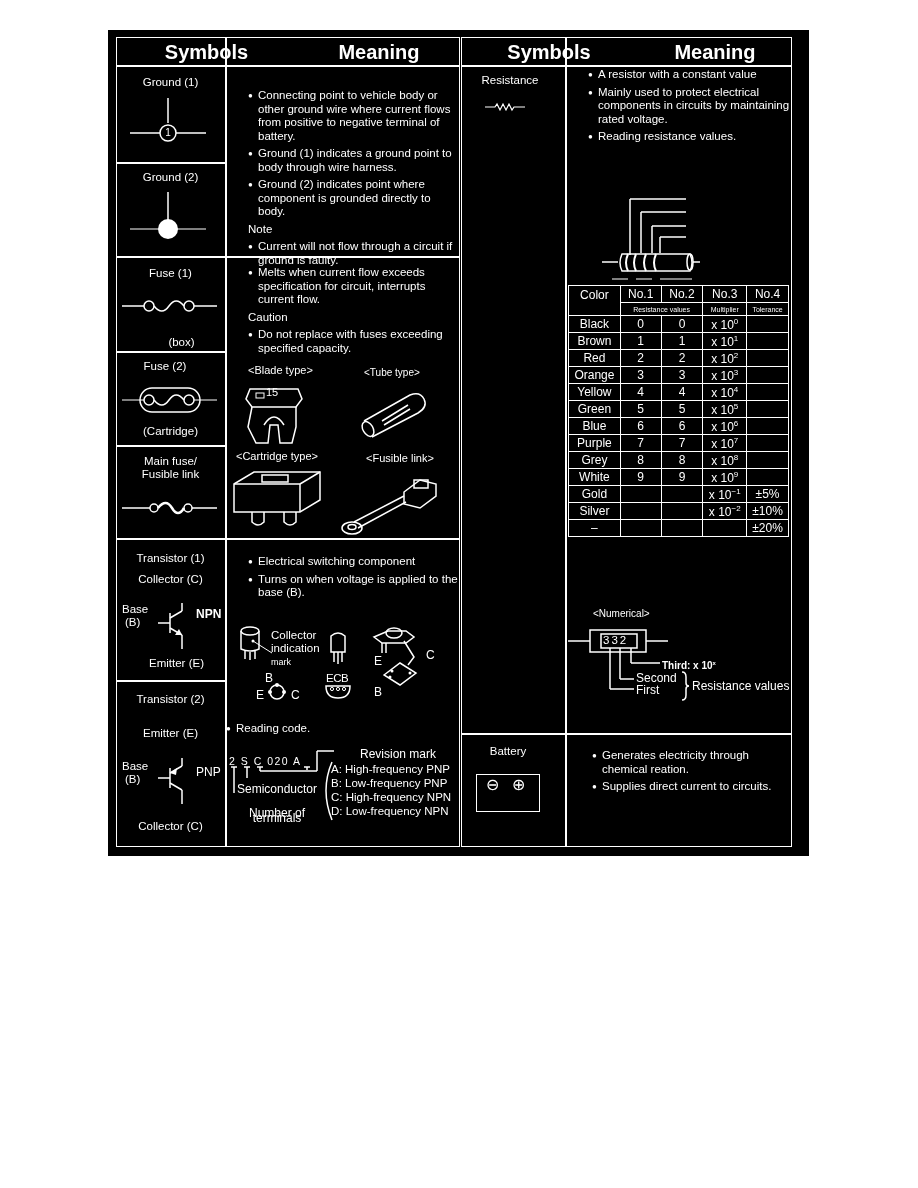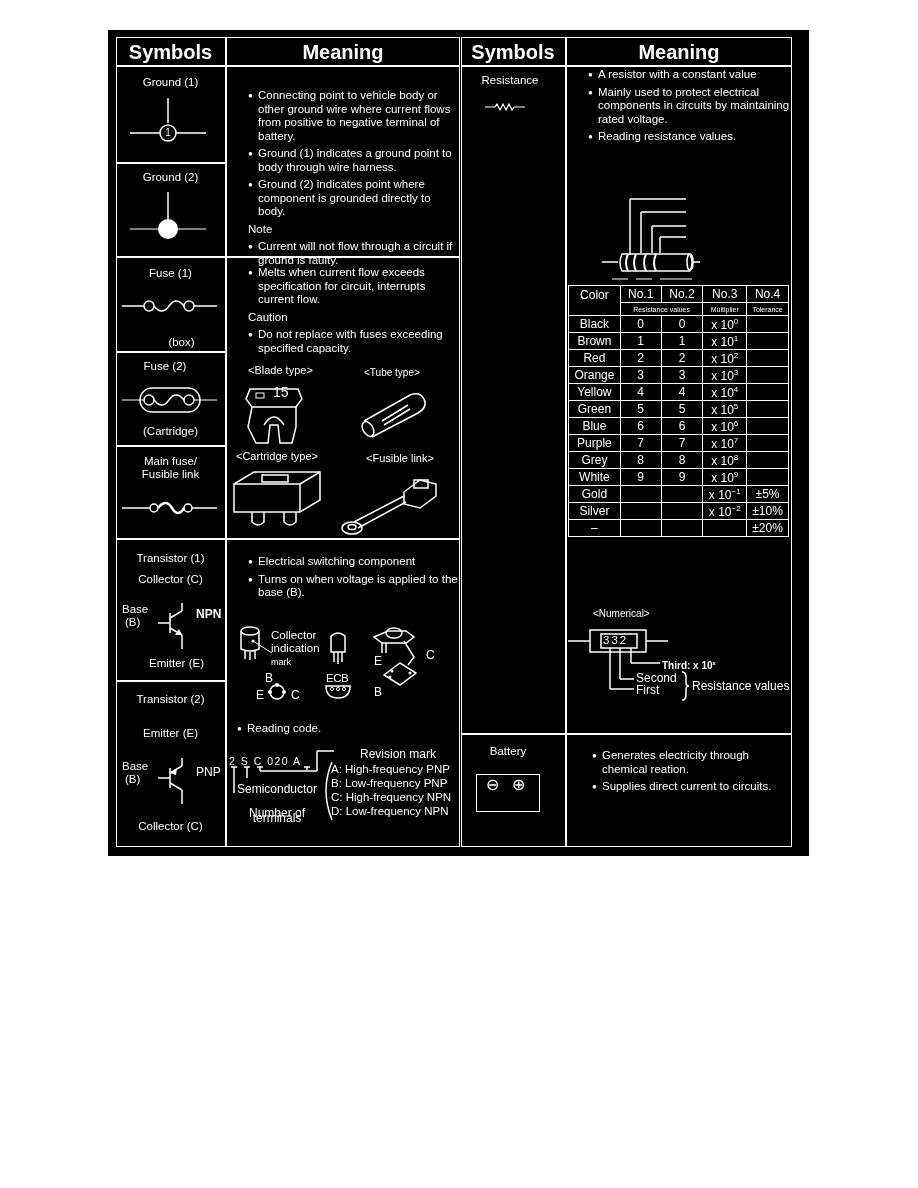--- a/index.html
+++ b/index.html
@@ -1,21 +1,21 @@
 <!DOCTYPE html>
 <html><head>
 <meta charset="utf-8">
 <style>
   html, body { margin:0; padding:0; background:#ffffff; }
   body { width:918px; height:1188px; position:relative; overflow:hidden; font-family:"Liberation Sans", sans-serif; color:#fff; }
   .sheet { position:absolute; left:108px; top:30px; width:701px; height:826px; background:#000; }
   .frame { position:absolute; border:1.5px solid #fff; box-sizing:border-box; }
   .hline { position:absolute; height:1.5px; background:#fff; }
   .vline { position:absolute; width:1.5px; background:#fff; }
-  .hdr { position:absolute; font-weight:bold; font-size:20px; text-align:center; line-height:28px; }
+  .hdr { position:absolute; font-weight:bold; font-size:20px; text-align:center; line-height:28px;padding-left:36px; }
   .lbl { position:absolute; font-size:11.5px; text-align:center; line-height:14px; }
   .txt { position:absolute; font-size:11.5px; line-height:13.5px; }
   .txt p { margin:0 0 4px 0; }
   .bul { padding-left:10px; text-indent:-10px; }
   .bul::before { content:"\25CF"; font-size:8px; display:inline-block; width:10px; text-indent:0; vertical-align:1px; }
   .small { position:absolute; font-size:11px; line-height:13px; }
   svg { position:absolute; overflow:visible; }
   table.rt { position:absolute; border-collapse:collapse; font-size:12px; }
   table.rt td { border:1.5px solid #fff; text-align:center; height:16px; padding:0; color:#fff; }
   table.rt td.sub { font-size:7px; height:12px; }
@@ -92,21 +92,21 @@
     <p class="bul">Do not replace with fuses exceeding specified capacity.</p>
   </div>
   <div class="small" style="left:140px;top:334px;">&lt;Blade type&gt;</div>
   <div class="small" style="left:256px;top:336px;font-size:10px;">&lt;Tube type&gt;</div>
   <svg style="left:134px;top:355px;" width="68" height="60">
     <path d="M8 4 L56 4 L60 14 L54 22 L10 22 L4 14 Z" fill="none" stroke="#fff" stroke-width="1.5"></path>
     <rect x="14" y="8" width="8" height="5" fill="none" stroke="#fff" stroke-width="1"></rect>
     <path d="M10 22 L6 42 L14 58 L26 58 L28 40 L36 40 L38 58 L50 58 L54 42 L54 22" fill="none" stroke="#fff" stroke-width="1.5"></path>
     <path d="M22 40 Q32 24 42 40" fill="none" stroke="#fff" stroke-width="1.5"></path>
   </svg>
-  <div class="small" style="left:165px;top:356px;font-size:14px;">15</div>
+  <div class="small" style="left:158px;top:356px;font-size:11px;">15</div>
   <svg style="left:250px;top:357px;" width="80" height="50">
     <path d="M6 34 L52 8 Q62 4 66 12 Q70 20 60 26 L14 50" fill="none" stroke="#fff" stroke-width="1.5"></path>
     <ellipse cx="10" cy="42" rx="5" ry="8" transform="rotate(-30 10 42)" fill="none" stroke="#fff" stroke-width="1.5"></ellipse>
     <line x1="24" y1="34" x2="50" y2="18" stroke="#fff" stroke-width="1.5"></line>
     <line x1="26" y1="38" x2="52" y2="22" stroke="#fff" stroke-width="1.5"></line>
   </svg>
   <div class="small" style="left:128px;top:420px;">&lt;Cartridge type&gt;</div>
   <div class="small" style="left:258px;top:422px;">&lt;Fusible link&gt;</div>
   <svg style="left:124px;top:440px;" width="90" height="60">
     <path d="M2 14 L22 2 L88 2 L88 30 L68 42 L2 42 Z" fill="none" stroke="#fff" stroke-width="1.5"></path>
@@ -205,21 +205,21 @@
   </svg>
   <div class="small" style="left:183px;top:659px;font-size:12px;">C</div>
   <div class="small" style="left:218px;top:642px;font-size:11.5px;letter-spacing:-0.5px;">ECB</div>
   <svg style="left:216px;top:654px;" width="30" height="16">
     <path d="M2 2 L26 2 Q26 14 14 14 Q2 14 2 2 Z" fill="none" stroke="#fff" stroke-width="1.5"></path>
     <circle cx="8" cy="5" r="1.6" fill="none" stroke="#fff" stroke-width="1"></circle>
     <circle cx="14" cy="5" r="1.6" fill="none" stroke="#fff" stroke-width="1"></circle>
     <circle cx="20" cy="5" r="1.6" fill="none" stroke="#fff" stroke-width="1"></circle>
   </svg>
 
-  <div class="txt" style="left:129px;top:692px;width:210px;">
+  <div class="txt" style="left:118px;top:692px;width:210px;">
     <p class="bul">Reading code.</p>
   </div>
   <div class="small" style="left:121px;top:725px;font-size:10.5px;letter-spacing:1.5px;white-space:pre;">2 S C 020 A</div>
   <svg style="left:121px;top:718px;" width="130" height="50">
     <line x1="2" y1="19" x2="8" y2="19" stroke="#fff" stroke-width="1.5"></line>
     <line x1="5" y1="19" x2="5" y2="45" stroke="#fff" stroke-width="1.5"></line>
     <line x1="15" y1="19" x2="21" y2="19" stroke="#fff" stroke-width="1.5"></line>
     <line x1="18" y1="19" x2="18" y2="30" stroke="#fff" stroke-width="1.5"></line>
     <line x1="28" y1="19" x2="34" y2="19" stroke="#fff" stroke-width="1.5"></line>
     <line x1="31" y1="19" x2="31" y2="23" stroke="#fff" stroke-width="1.5"></line>

